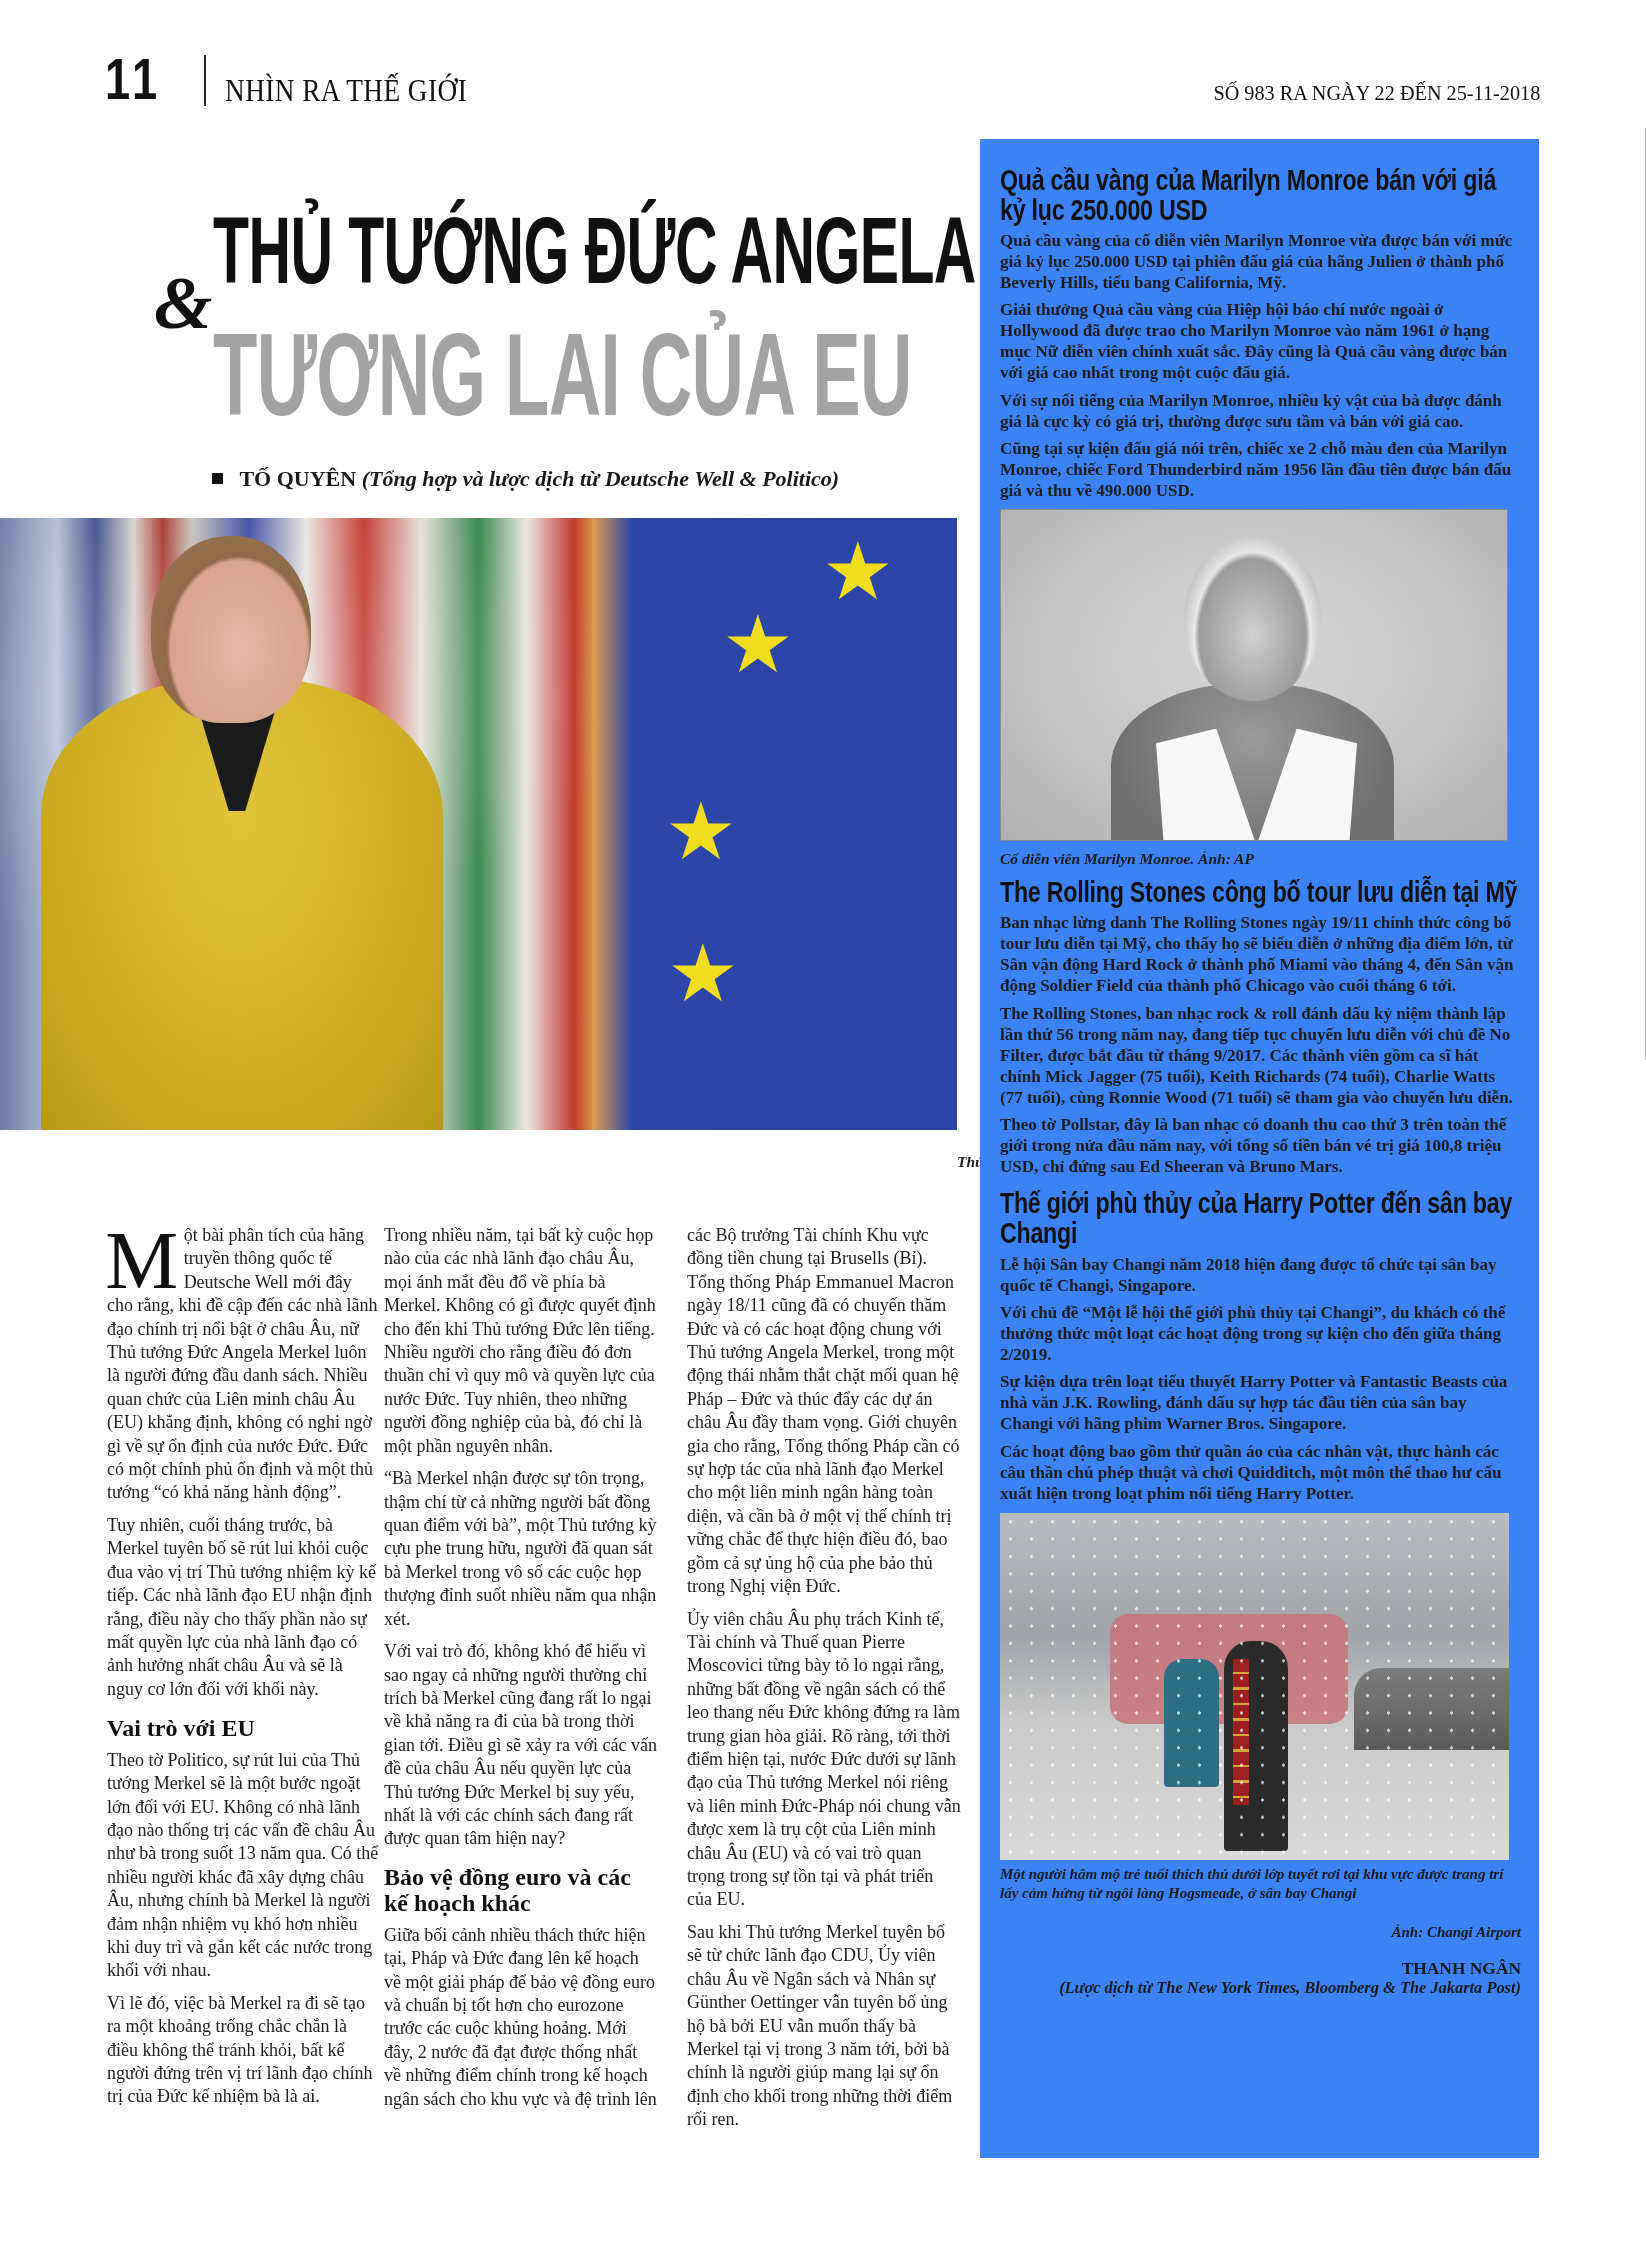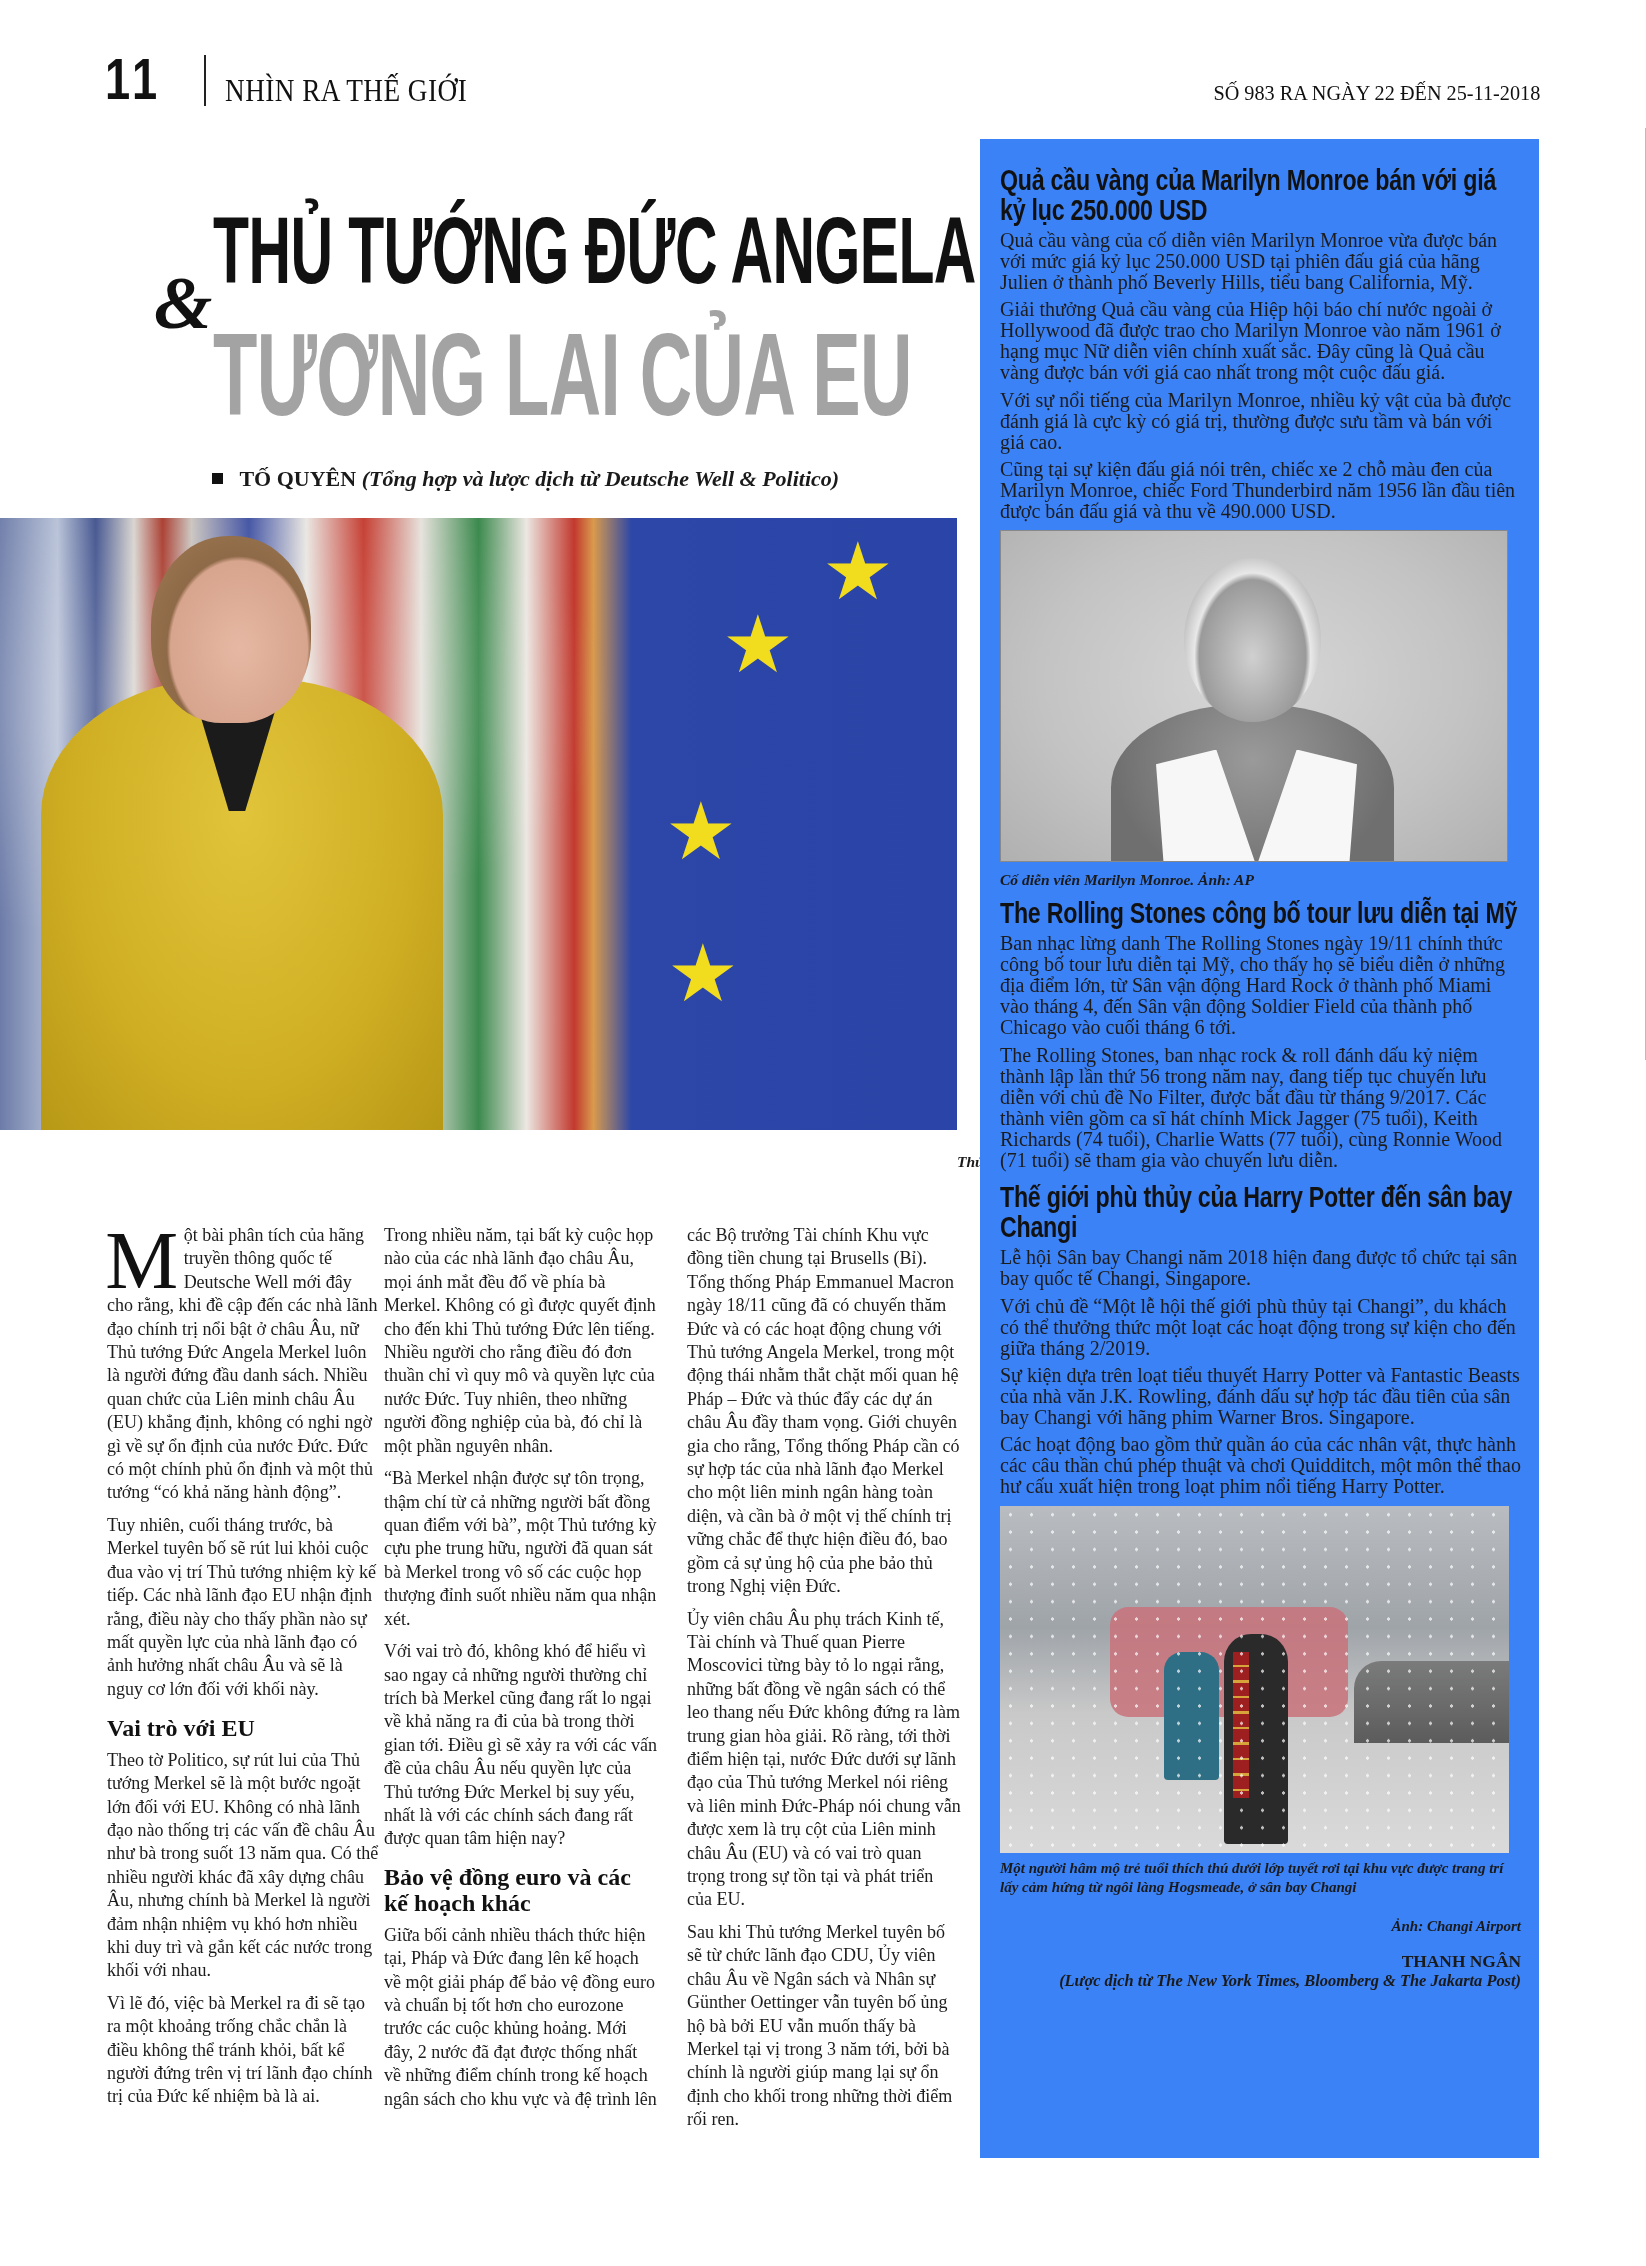--- a/index.html
+++ b/index.html
@@ -38,21 +38,21 @@
   .col1 { left: 107px; }
   .col2 { left: 384px; }
   .col3 { left: 687px; }
   .dropcap { float: left; font-size: 82px; line-height: 62px; margin: 5.5px 5.5px 0 -1.8px; color: #111; }
   .col h3 { font-size: 24px; font-weight: bold; line-height: 25.6px; margin: 14.6px 0 7.3px 0; color: #111; }
 
   
   .sidebar { position: absolute; left: 980px; top: 139px; width: 559px; height: 2019px; background: #3b82f6; }
   .sb-inner { position: absolute; left: 20px; top: 25.6px; width: 521px; }
   .sb-h { font-family: "Liberation Sans", sans-serif; font-weight: bold; font-size: 29px; line-height: 30px; color: #111; transform: scaleX(0.8); transform-origin: left top; width: 125%; letter-spacing: -0.3px; margin-bottom: 5.5px; }
-  .sb-p { font-size: 20px; line-height: 21px; color: #1c1c1c; margin-bottom: 6.4px; }
+  .sb-p { font-size: 17px; line-height: 21px; color: #1c1c1c; margin-bottom: 6.4px; font-weight: bold; }
   .sb-photo1 { width: 508px; height: 332px; border: 0.9px solid #888; margin: 7.3px 0 9.1px 0; position: relative; overflow: hidden;
     background: radial-gradient(ellipse at 50% 45%, #d7d7d7 0%, #c3c3c3 60%, #b0b0b0 100%); }
   .mm-head { position:absolute; left: 183px; top: 27.4px; width: 137px; height: 164px; border-radius: 50%; background: radial-gradient(ellipse at 50% 60%, #d0d0d0 0%, #9a9a9a 55%, #e8e8e8 60%, #777 100%); }
   .mm-body { position:absolute; left: 110px; top: 174px; width: 283px; height: 183px; border-radius: 45% 45% 0 0; background: radial-gradient(ellipse at 50% 30%, #9a9a9a 0%, #6f6f6f 70%); }
   .mm-dress { position:absolute; left: 155px; top: 219px; width: 201px; height: 146px; background: #f7f7f7; clip-path: polygon(0 10%, 30% 0, 50% 80%, 70% 0, 100% 10%, 95% 100%, 5% 100%); }
   .sb-cap { font-size: 15.5px; font-weight: bold; font-style: italic; margin-bottom: 9.1px; }
   .sb-photo2 { width: 509px; height: 347px; margin: 9.1px 0 5.5px 0; position: relative; overflow: hidden;
     background: linear-gradient(180deg, #b9bcc0 0%, #9fa4a9 35%, #c9c9c9 60%, #dadada 100%); }
   .hp-train { position:absolute; left: 110px; top: 101px; width: 238px; height: 110px; background: #c9727a; border-radius: 18.3px; opacity: 0.85; }
   .hp-boy { position:absolute; left: 224px; top: 128px; width: 64px; height: 210px; background: #2a2a2a; border-radius: 27.4px 27.4px 3.7px 3.7px; }
@@ -125,20 +125,21 @@
     <div class="sb-photo1">
       <div class="mm-body"></div>
       <div class="mm-dress"></div>
       <div class="mm-head"></div>
     </div>
     <div class="sb-cap">Cố diễn viên Marilyn Monroe. Ảnh: AP</div>
 
     <div class="sb-h">The Rolling Stones công bố tour lưu diễn tại Mỹ</div>
     <p class="sb-p">Ban nhạc lừng danh The Rolling Stones ngày 19/11 chính thức công bố tour lưu diễn tại Mỹ, cho thấy họ sẽ biểu diễn ở những địa điểm lớn, từ Sân vận động Hard Rock ở thành phố Miami vào tháng 4, đến Sân vận động Soldier Field của thành phố Chicago vào cuối tháng 6 tới.</p>
     <p class="sb-p">The Rolling Stones, ban nhạc rock &amp; roll đánh dấu kỷ niệm thành lập lần thứ 56 trong năm nay, đang tiếp tục chuyến lưu diễn với chủ đề No Filter, được bắt đầu từ tháng 9/2017. Các thành viên gồm ca sĩ hát chính Mick Jagger (75 tuổi), Keith Richards (74 tuổi), Charlie Watts (77 tuổi), cùng Ronnie Wood (71 tuổi) sẽ tham gia vào chuyến lưu diễn.</p>
+    <p class="sb-p">Theo tờ Pollstar, đây là ban nhạc có doanh thu cao thứ 3 trên toàn thế giới trong nửa đầu năm nay, với tổng số tiền bán vé trị giá 100,8 triệu USD, chỉ đứng sau Ed Sheeran và Bruno Mars.</p>
 
     <div class="sb-h" style="margin-top:11px;">Thế giới phù thủy của Harry Potter đến sân bay Changi</div>
     <p class="sb-p">Lễ hội Sân bay Changi năm 2018 hiện đang được tổ chức tại sân bay quốc tế Changi, Singapore.</p>
     <p class="sb-p">Với chủ đề “Một lễ hội thế giới phù thủy tại Changi”, du khách có thể thưởng thức một loạt các hoạt động trong sự kiện cho đến giữa tháng 2/2019.</p>
     <p class="sb-p">Sự kiện dựa trên loạt tiểu thuyết Harry Potter và Fantastic Beasts của nhà văn J.K. Rowling, đánh dấu sự hợp tác đầu tiên của sân bay Changi với hãng phim Warner Bros. Singapore.</p>
     <p class="sb-p">Các hoạt động bao gồm thử quần áo của các nhân vật, thực hành các câu thần chú phép thuật và chơi Quidditch, một môn thể thao hư cấu xuất hiện trong loạt phim nổi tiếng Harry Potter.</p>
     <div class="sb-photo2">
       <div class="hp-train"></div>
       <div class="hp-crowd"></div>
       <div class="hp-coat"></div>

